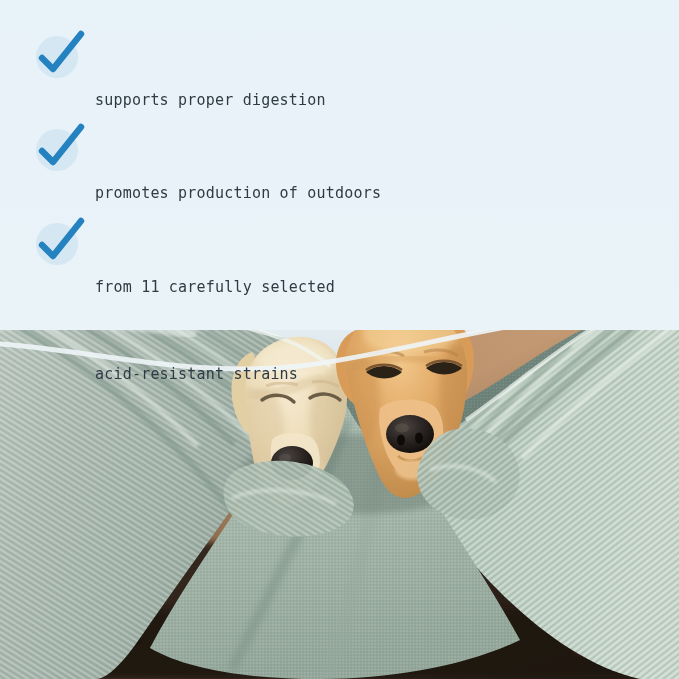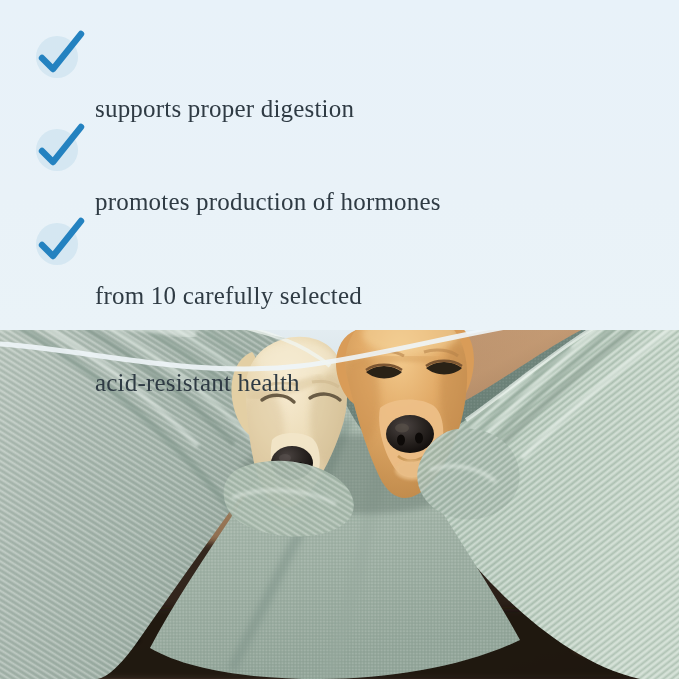--- a/index.html
+++ b/index.html
@@ -56,27 +56,26 @@
     position: absolute;
     left: 0; top: 0;
     width: 52px; height: 52px;
     overflow: visible;
   }
 
   
   .benefit-text {
     position: absolute;
     left: 95px;
-    top: 12px;
+    top: 4px;
     color: #2f3b44;
-    font-size: 25px;
+    font-size: 15px;
     line-height: 29px;
     letter-spacing: 0.2px;
     white-space: pre;
-    font-family: Liberation Serif, serif;
   }
   .benefit-text .ln { display: block; }
 
   
   #photo {
     position: absolute;
     left: 0; top: 0;
     width: 679px;
     height: 679px;
     z-index: 1;
@@ -445,33 +444,33 @@
     </div>
 
     <div class="benefit-row r1">
       <span class="check-icon">
         <span class="disc"></span>
         <svg viewBox="0 0 52 52" xmlns="http://www.w3.org/2000/svg" aria-hidden="true">
           <path d="M8 30 L19 41 L47 6" fill="none" stroke="#2482c0" stroke-width="6.4" stroke-linecap="round" stroke-linejoin="round"></path>
         </svg>
       </span>
       <span class="benefit-text">
-        <span class="ln">promotes production of hormones</span>
+        <span class="ln">promotes production of outdoors</span>
       </span>
     </div>
 
     <div class="benefit-row r2">
       <span class="check-icon">
         <span class="disc"></span>
         <svg viewBox="0 0 52 52" xmlns="http://www.w3.org/2000/svg" aria-hidden="true">
           <path d="M8 30 L19 41 L47 6" fill="none" stroke="#2482c0" stroke-width="6.4" stroke-linecap="round" stroke-linejoin="round"></path>
         </svg>
       </span>
       <span class="benefit-text">
-        <span class="ln">from 10 carefully selected</span>
-        <span class="ln">acid-resistant health</span>
+        <span class="ln">from 11 carefully selected</span>
+        <span class="ln">acid-resistant strains</span>
       </span>
     </div>
 
   </div>
 
   <span class="sr-text">Two golden retriever dogs resting side by side in a pale sage-green woven hammock outdoors over brown mulch ground</span>
 </div>
 
 </body></html>

